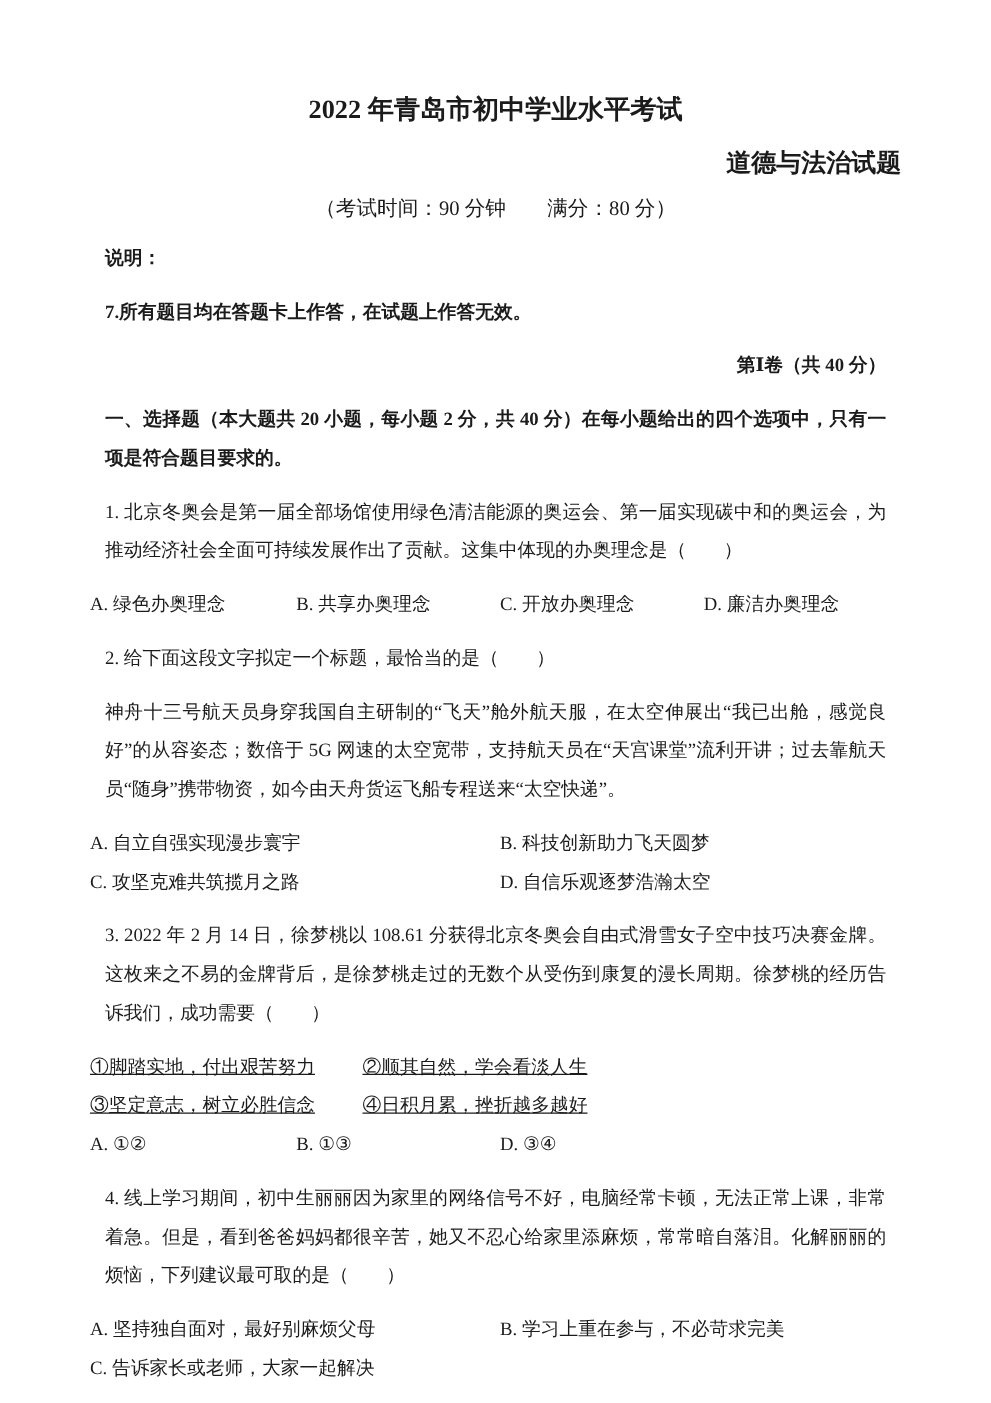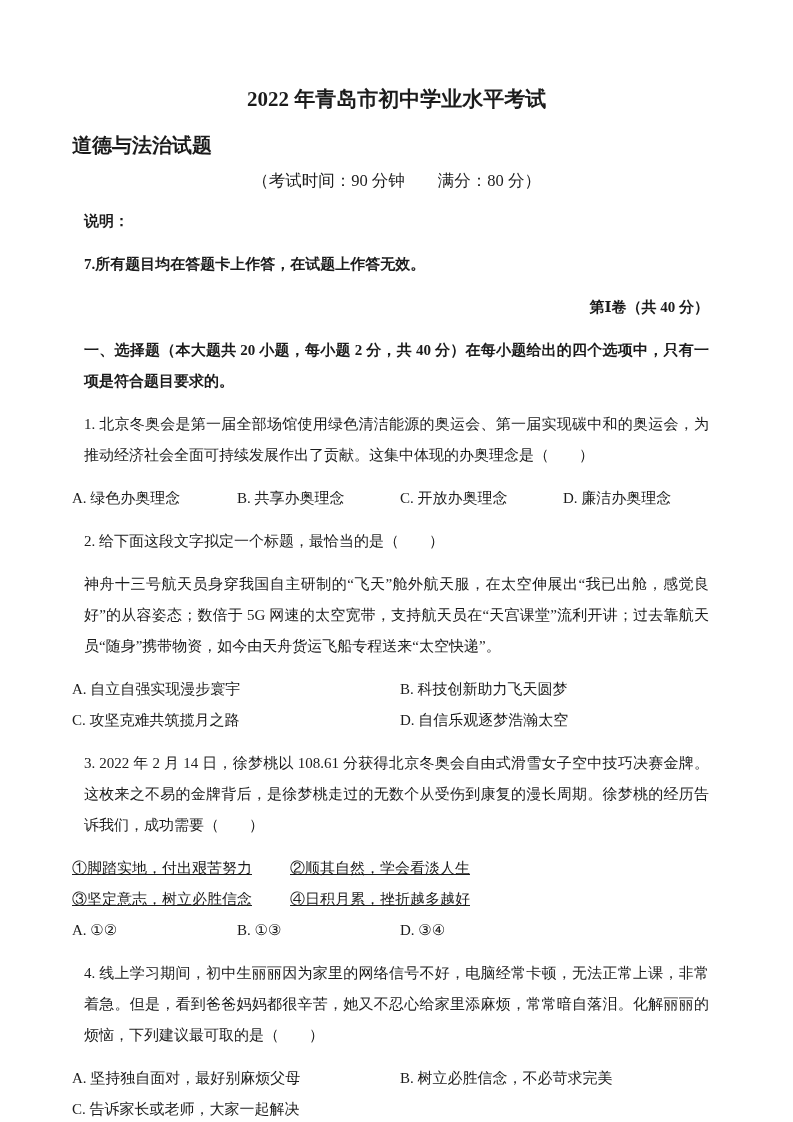--- a/index.html
+++ b/index.html
@@ -9,32 +9,32 @@
     height: 1122px;
     box-sizing: border-box;
     padding: 70px 72px 0 72px;
     background: #ffffff;
     color: #1b1b1b;
     font-family: "Liberation Serif", "DejaVu Serif", serif;
     font-size: 15px;
     overflow: hidden;
   }
   .title {
-    margin: 12px;
+    margin: 0;
     font-size: 21px;
     line-height: 34px;
     font-weight: bold;
     text-align: center;
   }
   .subtitle {
     margin: 10px 0 0 0;
     font-size: 20px;
     line-height: 34px;
     font-weight: bold;
-    text-align: left;
+    text-align: right;
   }
   .exam-info {
     margin: 6px 0 8px 0;
     font-size: 16.5px;
     line-height: 26px;
     font-weight: normal;
     text-align: center;
   }
   .line {
     margin: 12px;
@@ -102,19 +102,19 @@
   </div>
   <div class="opts4">
     <span>A. ①②</span>
     <span>B. ①③</span>
     <span>D. ③④</span>
   </div>
 
   <p class="line">4. 线上学习期间，初中生丽丽因为家里的网络信号不好，电脑经常卡顿，无法正常上课，非常着急。但是，看到爸爸妈妈都很辛苦，她又不忍心给家里添麻烦，常常暗自落泪。化解丽丽的烦恼，下列建议最可取的是（　　）</p>
   <div class="opts2">
     <span>A. 坚持独自面对，最好别麻烦父母</span>
-    <span>B. 树立必胜信念，不必苛求完美</span>
+    <span>B. 学习上重在参与，不必苛求完美</span>
     <span>C. 告诉家长或老师，大家一起解决</span>
   </div>
 
   <p class="line single">5. 不学礼，无以立。以下是部分同学的生活片段：</p>
 
 </div>
 
 </body></html>

